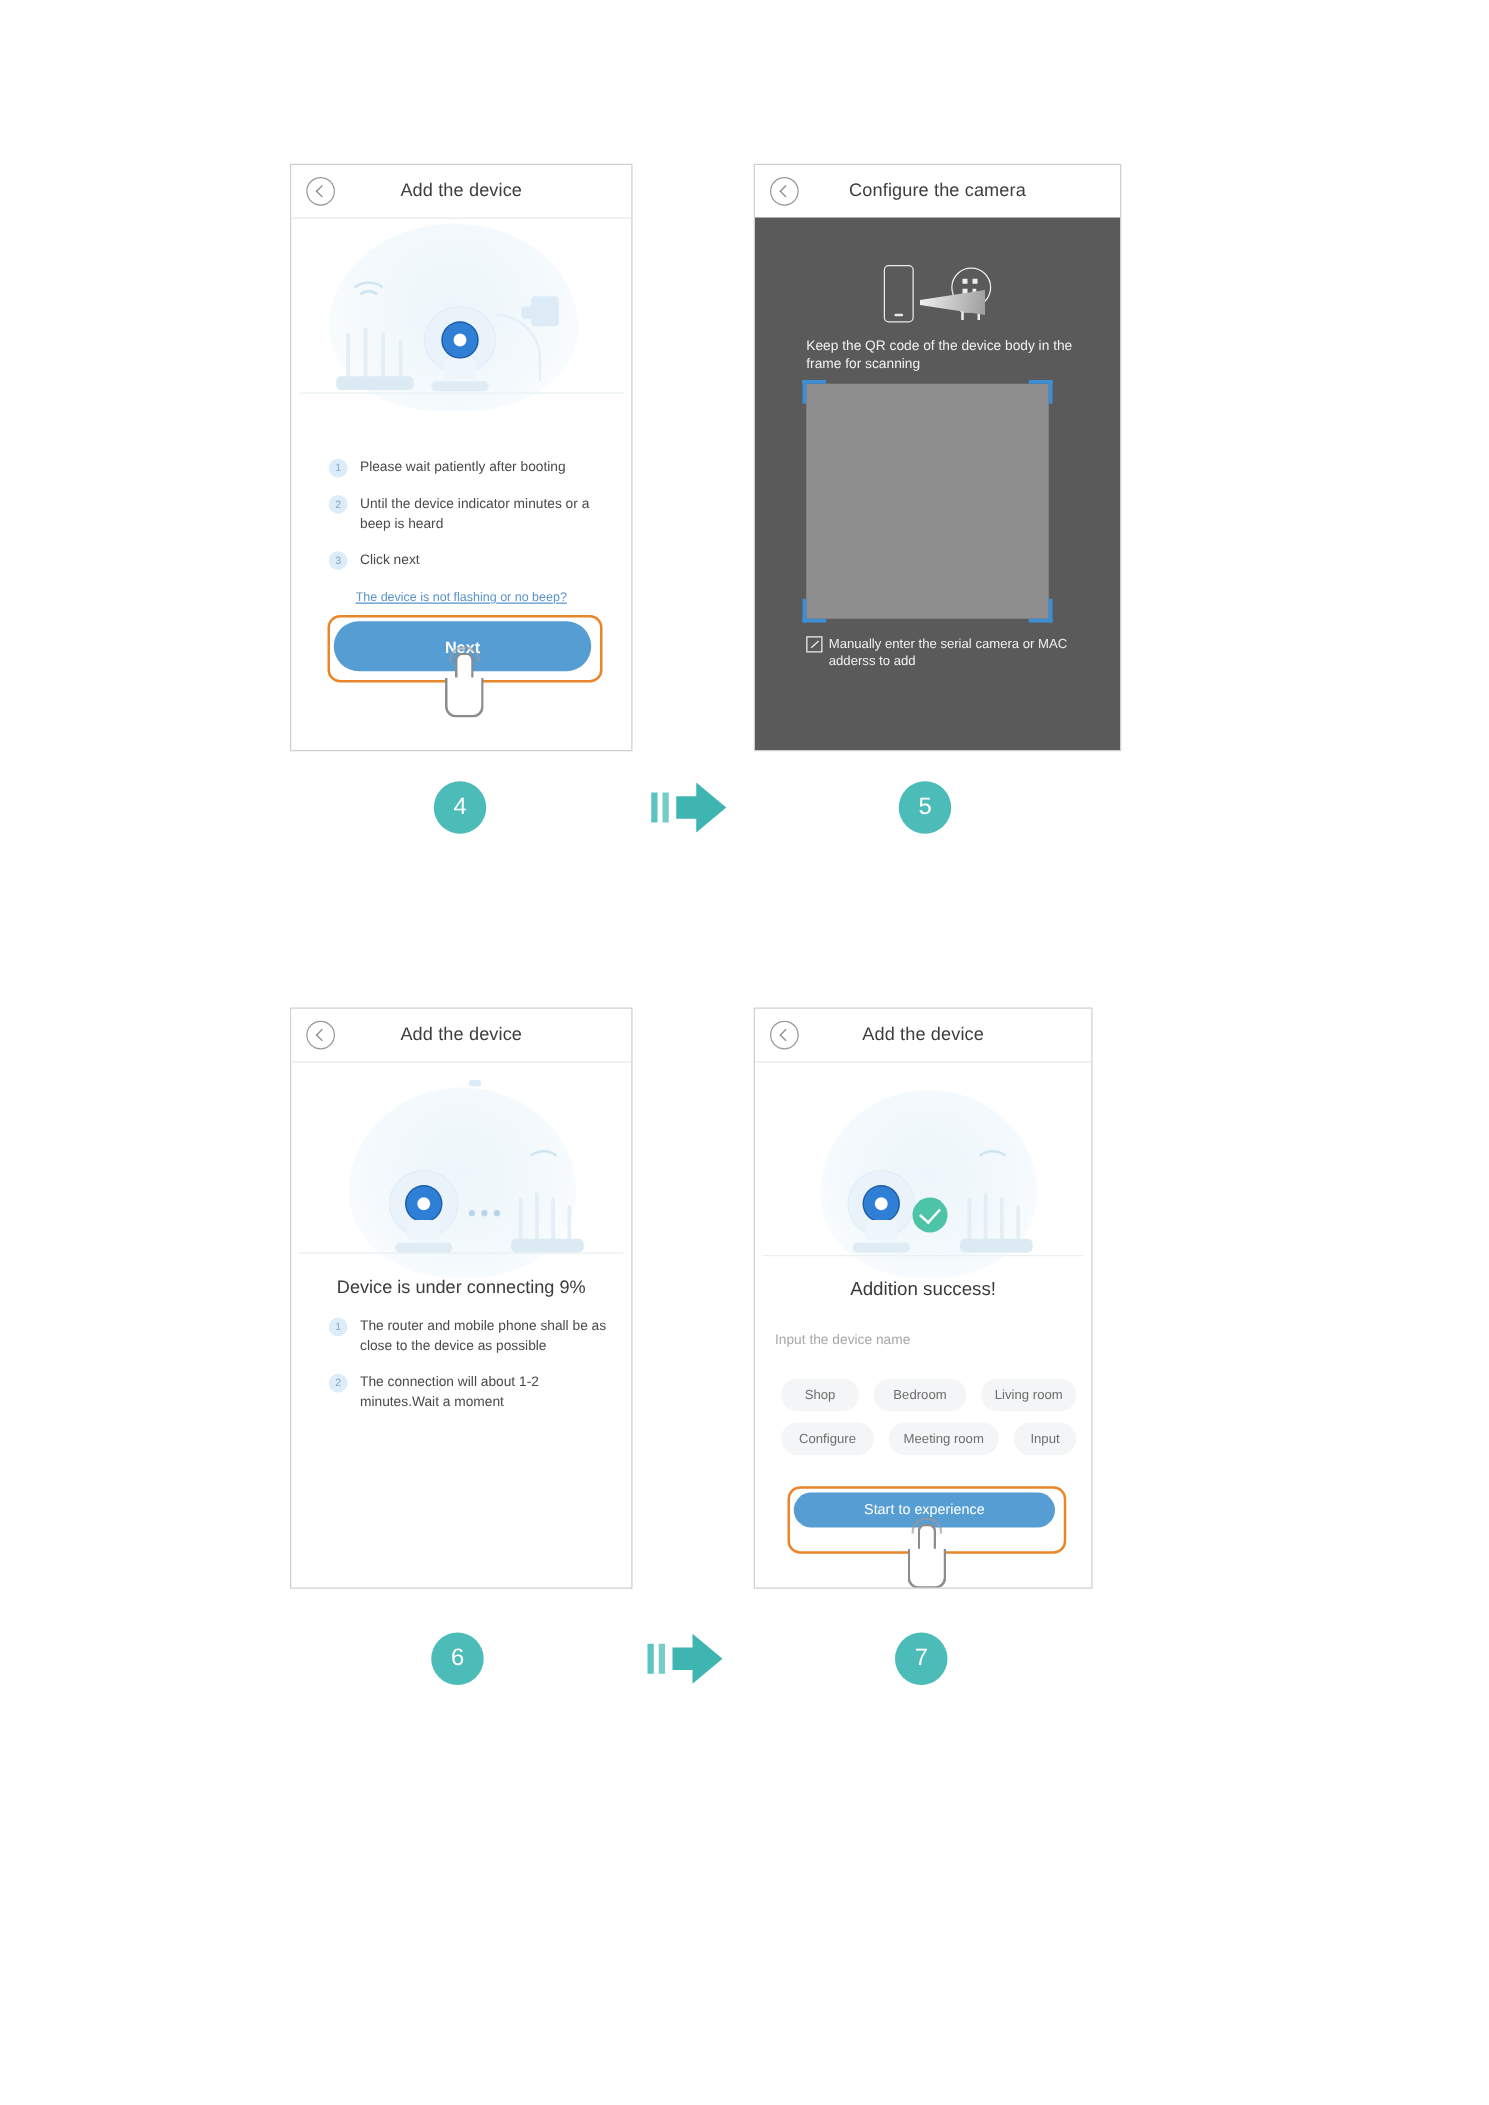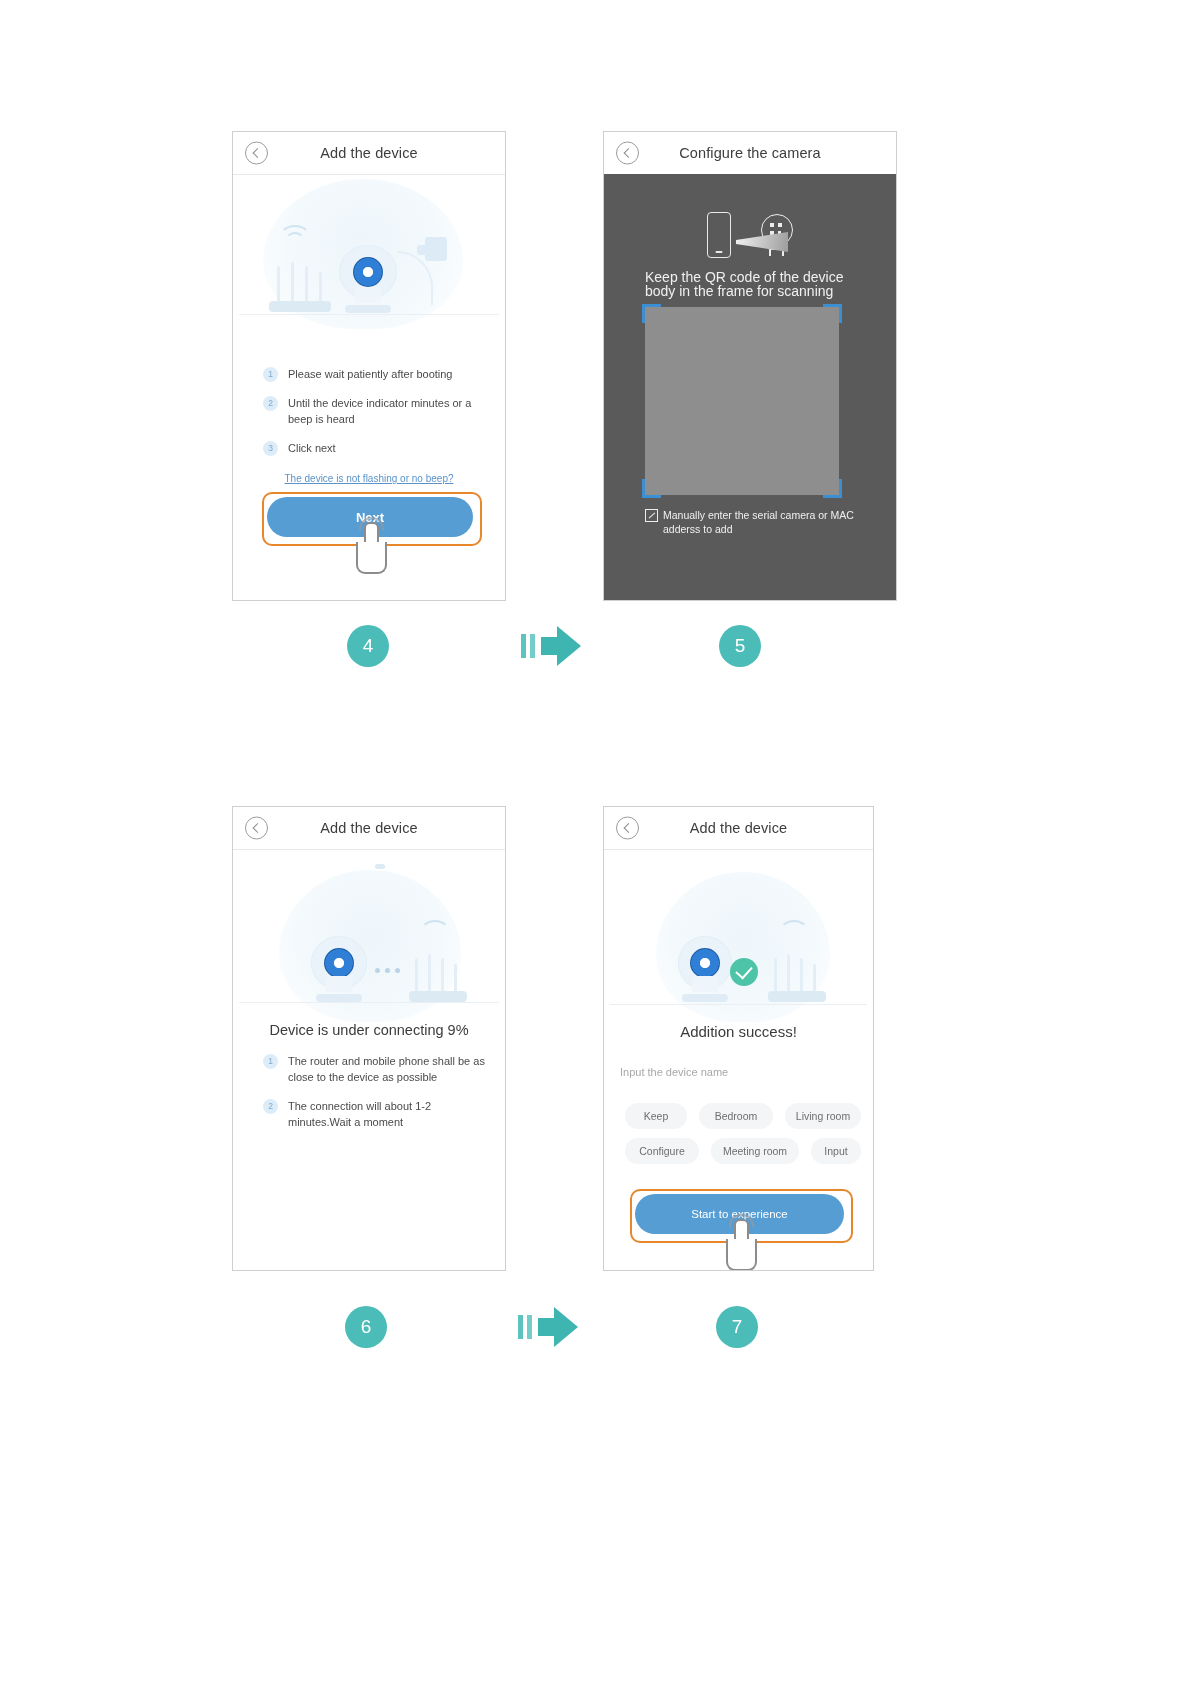--- a/index.html
+++ b/index.html
@@ -121,21 +121,21 @@
   .sc-cam{width:34px;height:42px;position:relative;}
   .sc-cam .ch{position:absolute;top:0;left:2px;width:30px;height:30px;border:1.6px solid #ededed;border-radius:50%;}
   .sc-cam .qr{position:absolute;top:9px;left:11px;width:12px;height:12px;
     background:
       linear-gradient(#ededed,#ededed) 0 0/4px 4px no-repeat,
       linear-gradient(#ededed,#ededed) 8px 0/4px 4px no-repeat,
       linear-gradient(#ededed,#ededed) 0 8px/4px 4px no-repeat,
       linear-gradient(#ededed,#ededed) 8px 8px/3px 3px no-repeat;}
   .sc-cam .cb{position:absolute;bottom:6px;left:9px;width:16px;height:7px;border:1.6px solid #ededed;border-radius:2px;}
   .sc-cam .leg{position:absolute;bottom:0;width:1.6px;height:7px;background:#ededed;}
-  .scan-hint{position:absolute;left:41px;right:34px;top:96px;font-size:14px;line-height:14px;color:#f0f0f0;}
+  .scan-hint{position:absolute;left:41px;right:34px;top:96px;font-size:11px;line-height:14px;color:#f0f0f0;}
   .scan-frame{position:absolute;background:#8e8e8e;}
   .corner{position:absolute;width:16px;height:16px;border:3px solid #3d8fd4;}
   .corner.tl{border-right:none;border-bottom:none;}
   .corner.tr{border-left:none;border-bottom:none;}
   .corner.bl{border-right:none;border-top:none;}
   .corner.br{border-left:none;border-top:none;}
   .manual-row{position:absolute;left:41px;right:24px;display:flex;align-items:flex-start;gap:5px;}
   .manual-ico{flex:none;width:11px;height:11px;border:1.2px solid #efefef;margin-top:1px;position:relative;}
   .manual-ico:after{content:"";position:absolute;left:2px;top:5px;width:8px;height:1.2px;background:#efefef;transform:rotate(-42deg);}
   .manual-txt{font-size:10.5px;line-height:14px;color:#f0f0f0;}
@@ -351,30 +351,30 @@
         <div class="ant" style="left:45px;height:28px;"></div>
         <div class="body"></div>
       </div>
       <div class="wifi-arc" style="left:175px;top:70px;width:26px;height:20px;"></div>
     </div>
 
     <div class="success-title" style="top:216px;">Addition success!</div>
     <div class="name-input" style="left:16px;top:259px;">Input the device name</div>
 
     <div class="tags" style="left:21px;top:296px;width:236px;">
-      <div class="tag" style="width:62px;">Keep</div>
+      <div class="tag" style="width:62px;">Shop</div>
       <div class="tag" style="width:74px;">Bedroom</div>
       <div class="tag" style="width:76px;">Living room</div>
       <div class="tag" style="width:74px;">Configure</div>
       <div class="tag" style="width:88px;">Meeting room</div>
       <div class="tag" style="width:50px;">Input</div>
     </div>
 
     <div class="btn-wrap" style="left:26px;top:382px;width:219px;height:50px;"></div>
-    <div class="btn small" style="left:31px;top:387px;width:209px;height:40px;">Start to experience</div>
+    <div class="btn small" style="left:31px;top:387px;width:209px;height:28px;">Start to experience</div>
     <div class="hand" style="left:118px;top:412px;">
       <div class="ripple"></div>
         <div class="finger"></div>
         <div class="palm"></div>
     </div>
   </div>
 
   <div class="badge" style="left:345px;top:1306px;">6</div>
   <div class="flow" style="left:518px;top:1315px;">
     <div class="bar"></div>

